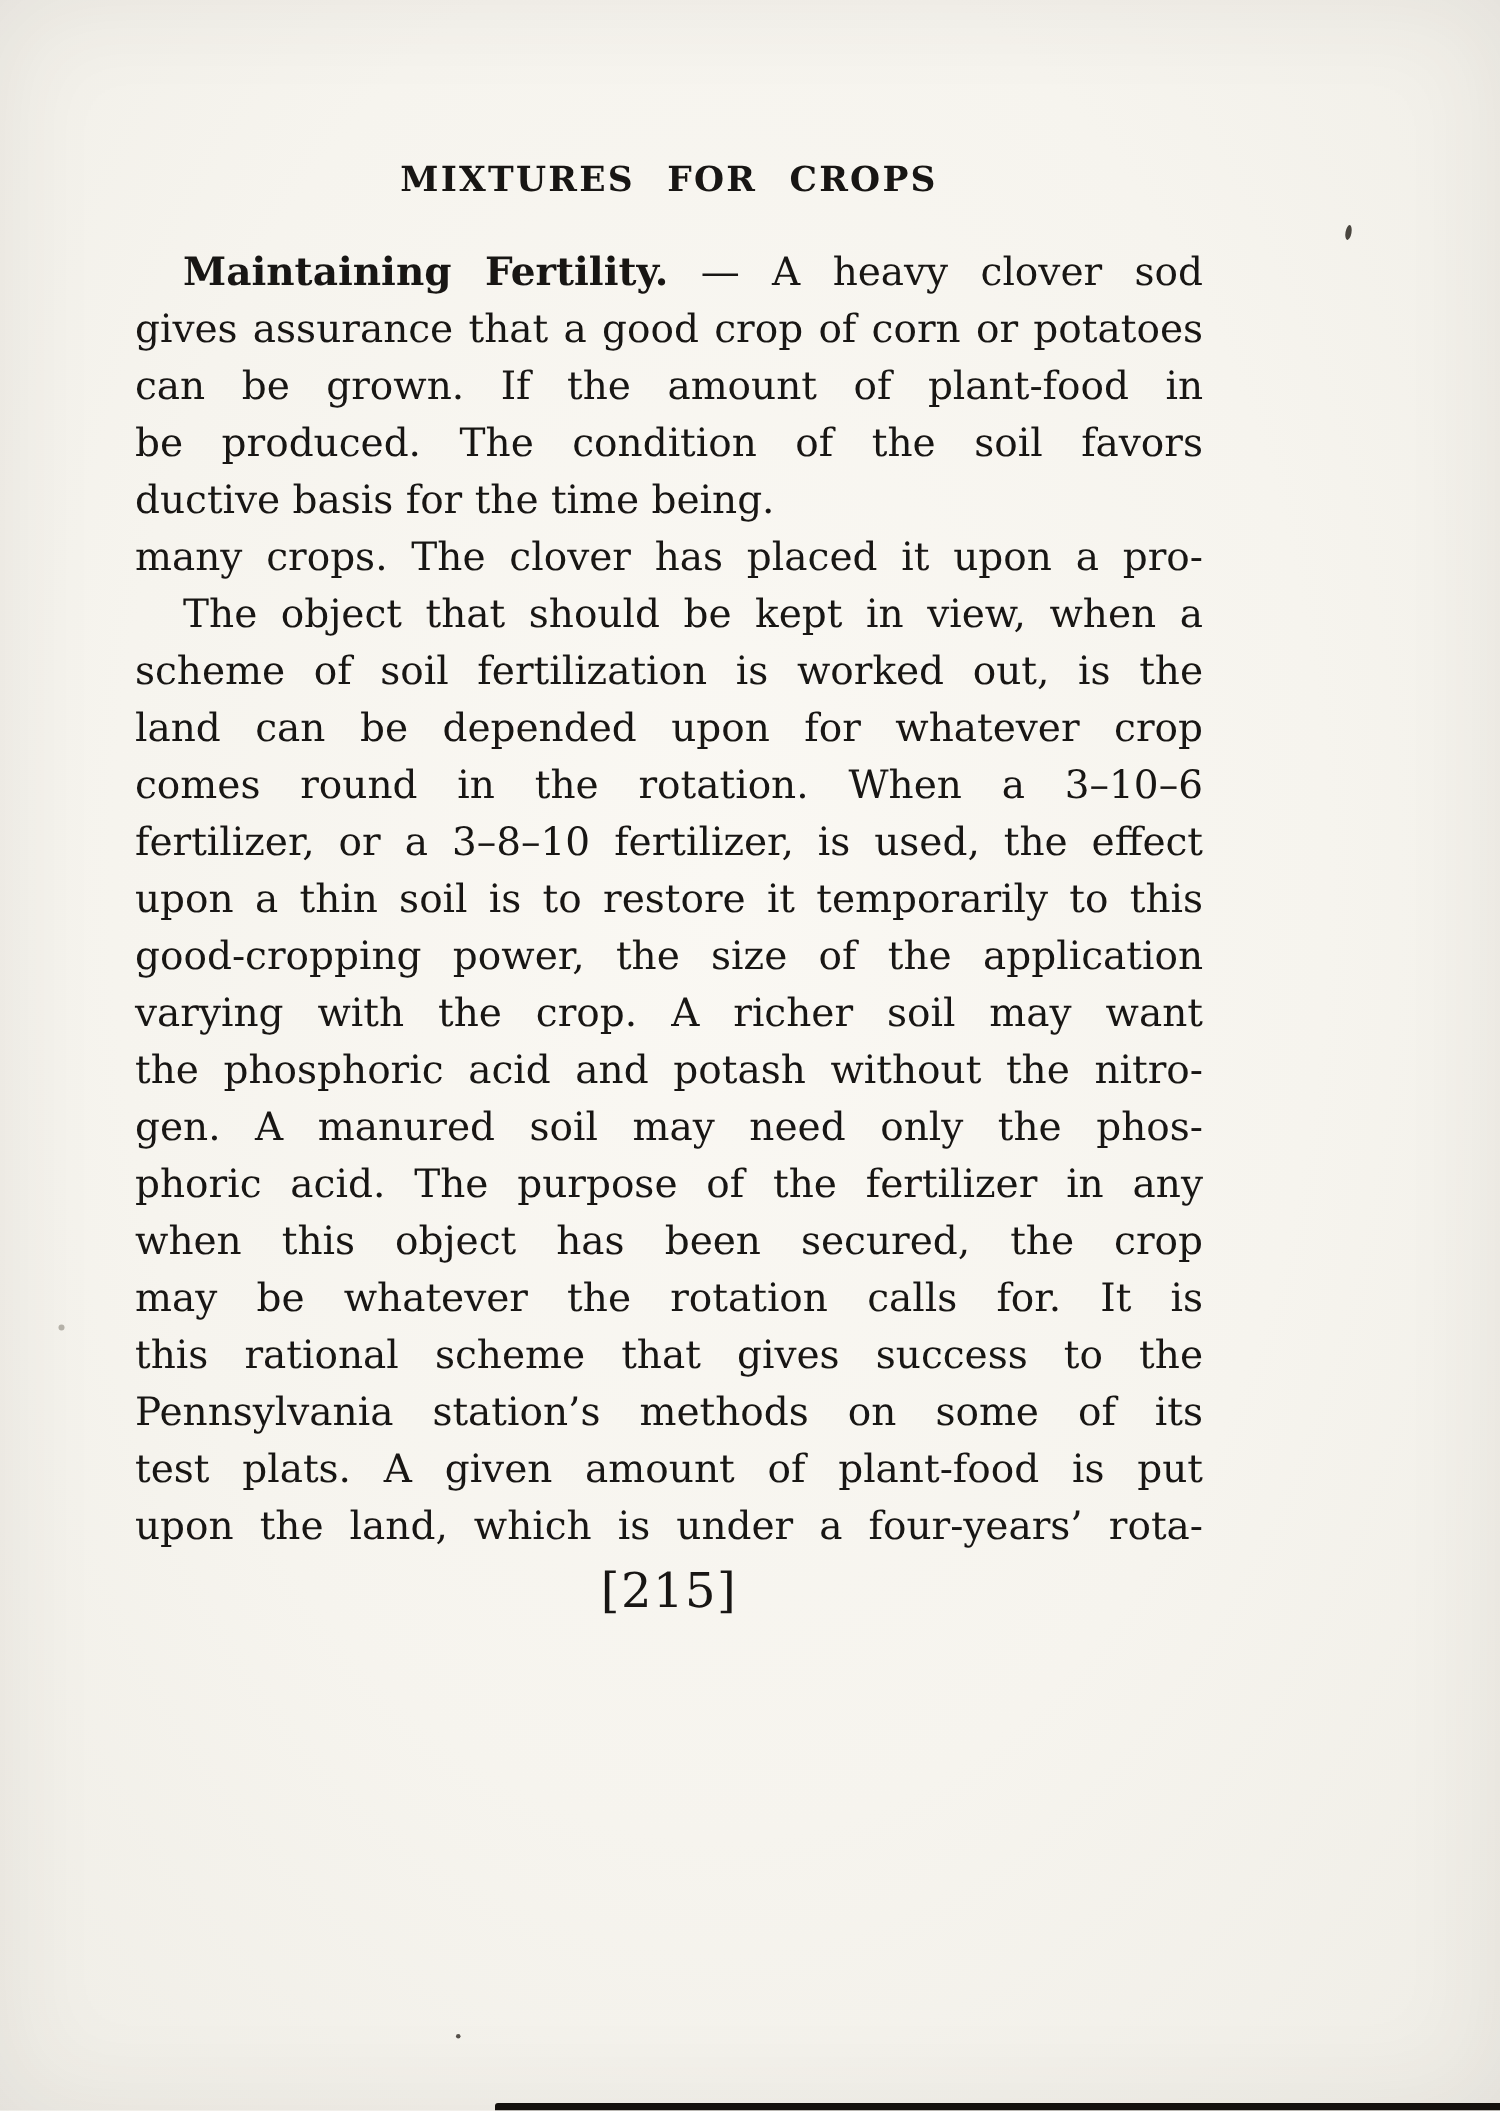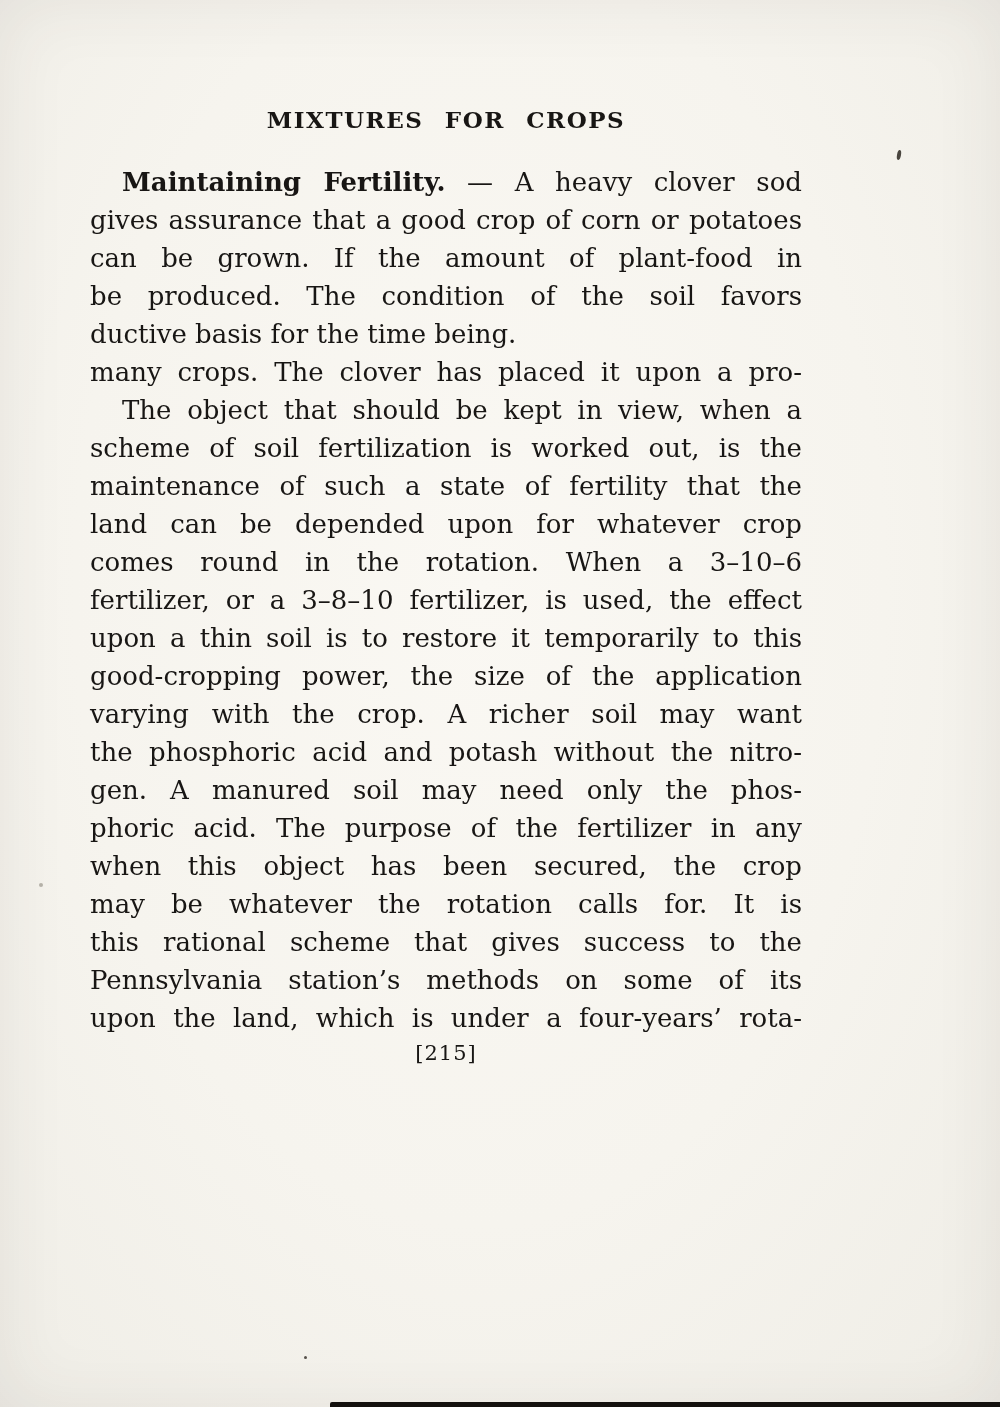--- a/index.html
+++ b/index.html
@@ -47,21 +47,21 @@
   }
   .line.indent { text-indent: 32px; }
   .line.last {
     text-align-last: left;
     -moz-text-align-last: left;
   }
   .bold { font-weight: bold; }
   .page-number {
     margin-top: 4px;
     text-align: center;
-    font-size: 21px;
+    font-size: 32px;
     letter-spacing: 1px;
   }
   
   .artifact { position: absolute; background: #3a3632; }
   .artifact-apostrophe {
     left: 897px; top: 150px;
     width: 4px; height: 10px;
     border-radius: 50% 50% 50% 50%;
     transform: rotate(10deg);
     background: #4a463f;
@@ -100,34 +100,34 @@
           <div class="line indent"><span class="bold">Maintaining Fertility.</span><span> — A heavy clover sod</span></div>
           <div class="line">gives assurance that a good crop of corn or potatoes</div>
           <div class="line">can be grown. If the amount of plant-food in</div>
           <div class="line">be produced. The condition of the soil favors</div>
           <div class="line last">ductive basis for the time being.</div>
           <div class="line">many crops. The clover has placed it upon a pro-</div>
         </div>
         <div class="paragraph">
           <div class="line indent">The object that should be kept in view, when a</div>
           <div class="line">scheme of soil fertilization is worked out, is the</div>
-          <div class="line">maintenance of such a state of fertility that the</div>
           <div class="line">land can be depended upon for whatever crop</div>
           <div class="line">comes round in the rotation. When a 3–10–6</div>
           <div class="line">fertilizer, or a 3–8–10 fertilizer, is used, the effect</div>
           <div class="line">upon a thin soil is to restore it temporarily to this</div>
           <div class="line">good-cropping power, the size of the application</div>
           <div class="line">varying with the crop. A richer soil may want</div>
           <div class="line">the phosphoric acid and potash without the nitro-</div>
           <div class="line">gen. A manured soil may need only the phos-</div>
           <div class="line">phoric acid. The purpose of the fertilizer in any</div>
           <div class="line">when this object has been secured, the crop</div>
           <div class="line">may be whatever the rotation calls for. It is</div>
           <div class="line">this rational scheme that gives success to the</div>
           <div class="line">Pennsylvania station’s methods on some of its</div>
+          <div class="line">test plats. A given amount of plant-food is put</div>
           <div class="line">upon the land, which is under a four-years’ rota-</div>
         </div>
       </div>
     <div class="page-number">[215]</div>
   </div>
 
   <div class="artifact artifact-apostrophe"></div>
   <div class="artifact artifact-speck-left"></div>
   <div class="artifact artifact-speck-bottom"></div>
   <div class="scan-edge-bottom"></div>

